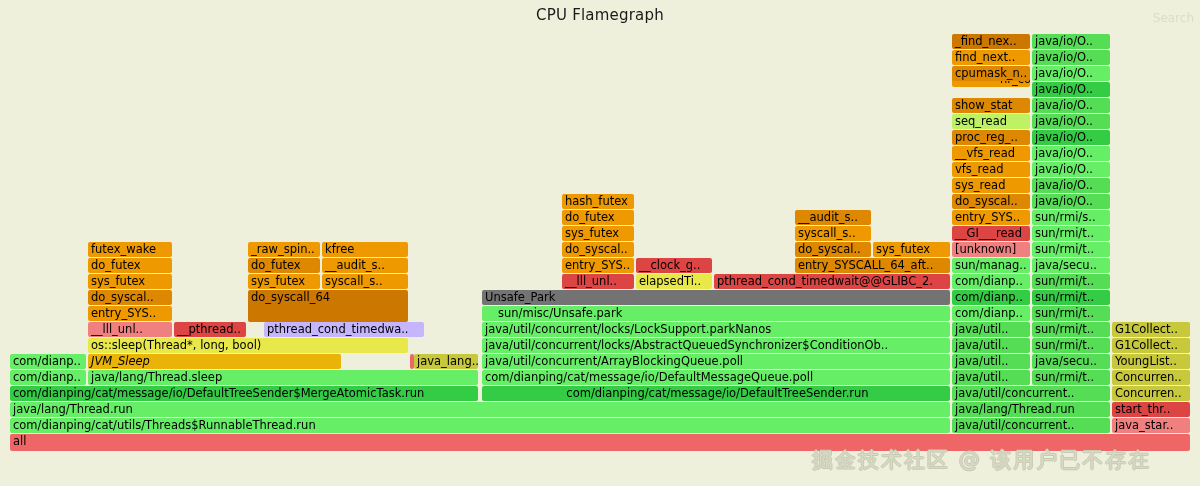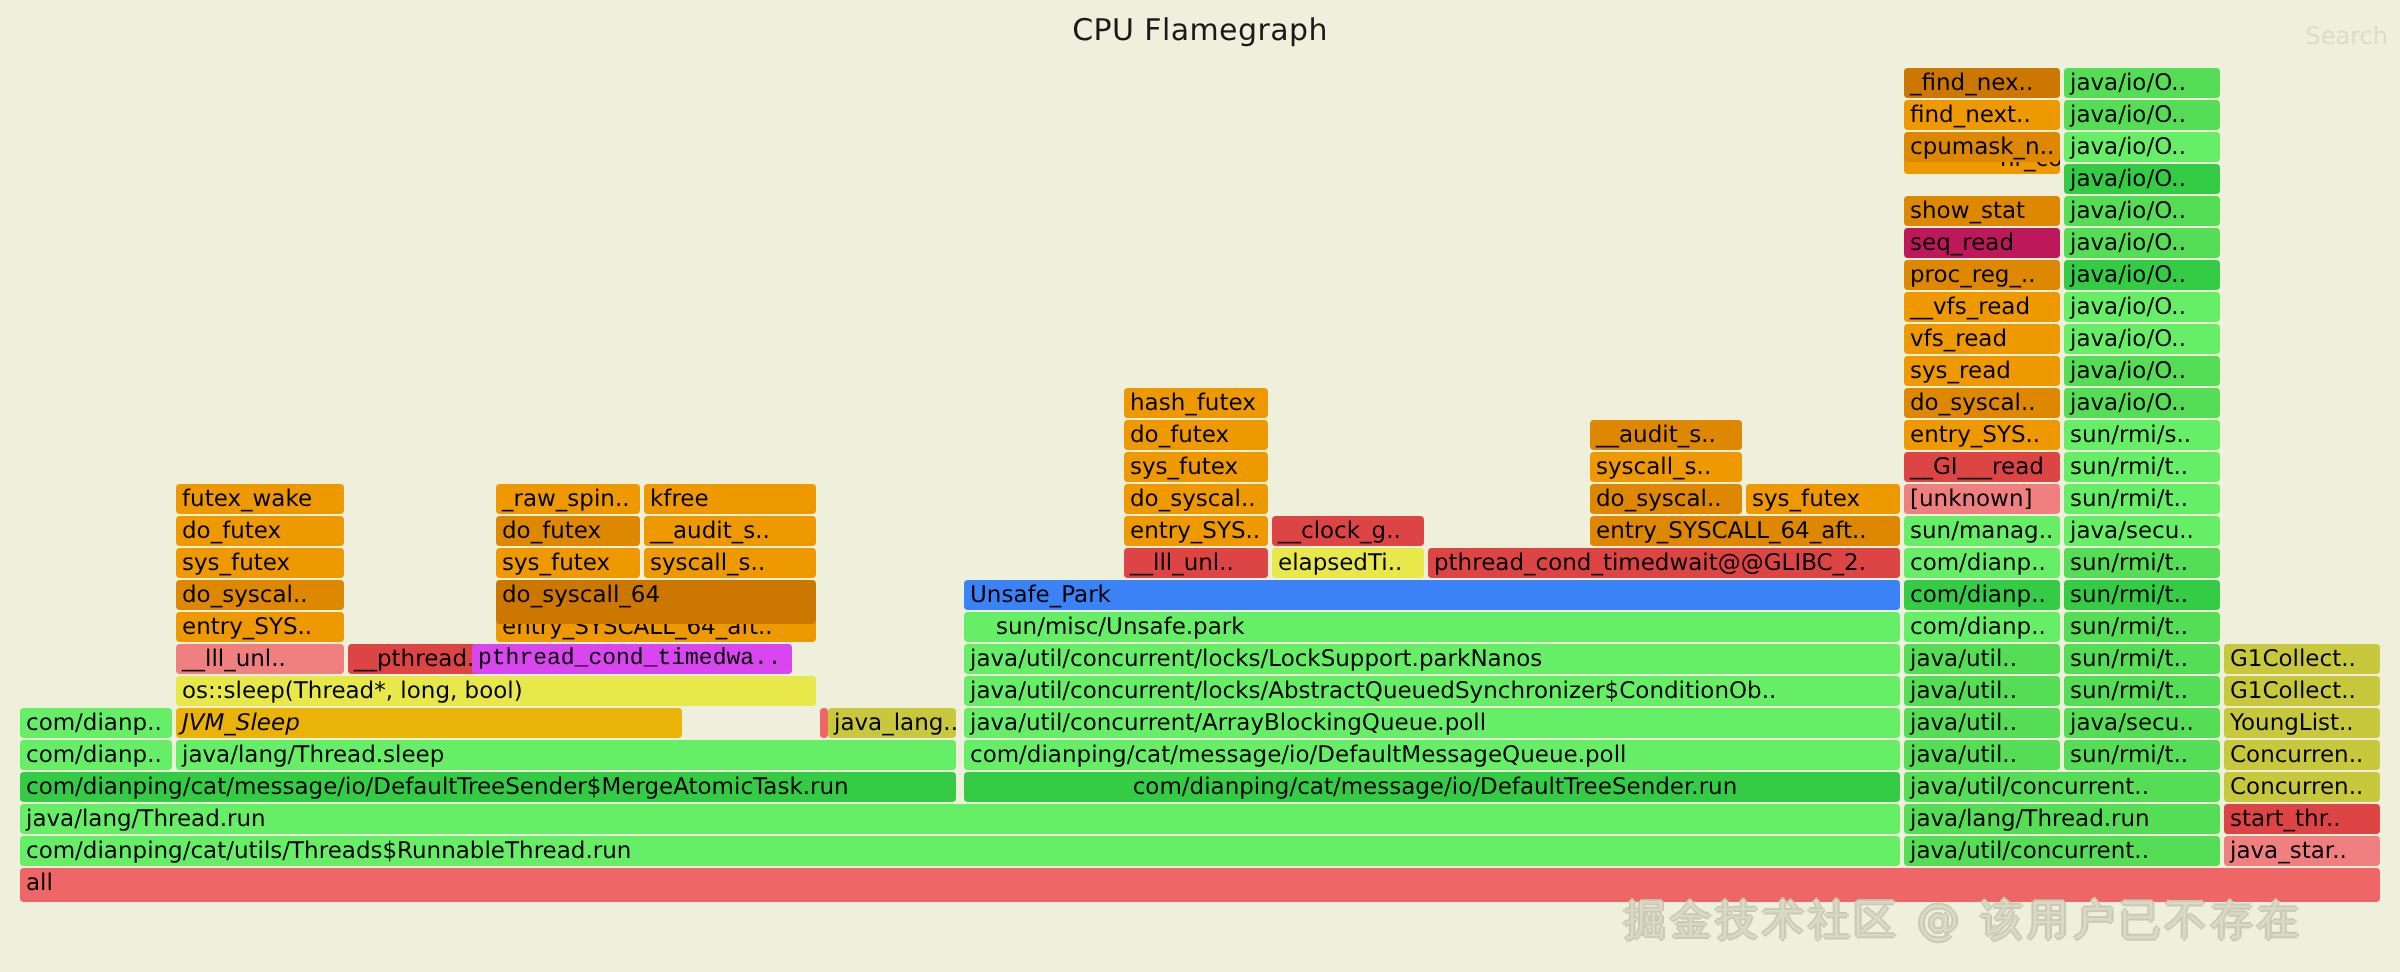--- a/index.html
+++ b/index.html
@@ -99,33 +99,33 @@
       <div class="frame" style="left: 952px; width: 78px; top: 354px; background: rgb(85, 221, 85); height: 15px; line-height: 15px;">java/util..</div>
       <div class="frame" style="left: 1032px; width: 78px; top: 354px; background: rgb(85, 221, 85); height: 15px; line-height: 15px;">java/secu..</div>
       <div class="frame" style="left: 1112px; width: 78px; top: 354px; background: rgb(200, 200, 60); height: 15px; line-height: 15px;">YoungList..</div>
       <div class="frame" style="left: 88px; width: 320px; top: 338px; background: rgb(232, 232, 74); height: 15px; line-height: 15px;">os::sleep(Thread*, long, bool)</div>
       <div class="frame" style="left: 482px; width: 468px; top: 338px; background: rgb(102, 238, 102); height: 15px; line-height: 15px;">java/util/concurrent/locks/AbstractQueuedSynchronizer$ConditionOb..</div>
       <div class="frame" style="left: 952px; width: 78px; top: 338px; background: rgb(85, 221, 85); height: 15px; line-height: 15px;">java/util..</div>
       <div class="frame" style="left: 1032px; width: 78px; top: 338px; background: rgb(85, 221, 85); height: 15px; line-height: 15px;">sun/rmi/t..</div>
       <div class="frame" style="left: 1112px; width: 78px; top: 338px; background: rgb(200, 200, 60); height: 15px; line-height: 15px;">G1Collect..</div>
       <div class="frame" style="left: 88px; width: 84px; top: 322px; background: rgb(240, 128, 128); height: 15px; line-height: 15px;">__lll_unl..</div>
       <div class="frame" style="left: 174px; width: 72px; top: 322px; background: rgb(221, 68, 68); height: 15px; line-height: 15px;">__pthread..</div>
-      <div class="frame" style="left: 236px; width: 160px; top: 322px; background: #d946ef; height: 15px; line-height: 15px; font-family: Liberation Mono, monospace;">pthread_cond_timedwa..</div>
+      <div class="frame" style="left: 264px; width: 160px; top: 322px; background: #c4b5fd; height: 15px; line-height: 15px;">pthread_cond_timedwa..</div>
       <div class="frame" style="left: 482px; width: 468px; top: 322px; background: rgb(102, 238, 102); height: 15px; line-height: 15px;">java/util/concurrent/locks/LockSupport.parkNanos</div>
       <div class="frame" style="left: 952px; width: 78px; top: 322px; background: rgb(85, 221, 85); height: 15px; line-height: 15px;">java/util..</div>
       <div class="frame" style="left: 1032px; width: 78px; top: 322px; background: rgb(85, 221, 85); height: 15px; line-height: 15px;">sun/rmi/t..</div>
       <div class="frame" style="left: 1112px; width: 78px; top: 322px; background: rgb(200, 200, 60); height: 15px; line-height: 15px;">G1Collect..</div>
       <div class="frame" style="left: 88px; width: 84px; top: 306px; background: rgb(238, 153, 0); height: 15px; line-height: 15px;">entry_SYS..</div>
       <div class="frame" style="left: 248px; width: 160px; top: 306px; background: rgb(238, 153, 0); height: 15px; line-height: 15px;">entry_SYSCALL_64_aft..</div>
       <div class="frame" style="left: 482px; width: 468px; top: 306px; background: rgb(102, 238, 102); height: 15px; line-height: 15px; padding-left: 16px;">sun/misc/Unsafe.park</div>
       <div class="frame" style="left: 952px; width: 78px; top: 306px; background: rgb(102, 238, 102); height: 15px; line-height: 15px;">com/dianp..</div>
       <div class="frame" style="left: 1032px; width: 78px; top: 306px; background: rgb(85, 221, 85); height: 15px; line-height: 15px;">sun/rmi/t..</div>
       <div class="frame" style="left: 88px; width: 84px; top: 290px; background: rgb(221, 136, 0); height: 15px; line-height: 15px;">do_syscal..</div>
-      <div class="frame" style="left: 248px; width: 160px; top: 290px; background: rgb(204, 119, 0); height: 22px; line-height: 15px;">do_syscall_64</div>
-      <div class="frame" style="left: 482px; width: 468px; top: 290px; background: #3b82f6; height: 15px; line-height: 15px;">Unsafe_Park</div>
+      <div class="frame" style="left: 248px; width: 160px; top: 290px; background: rgb(204, 119, 0); height: 32px; line-height: 15px;">do_syscall_64</div>
+      <div class="frame" style="left: 482px; width: 468px; top: 290px; background: #737373; height: 15px; line-height: 15px;">Unsafe_Park</div>
       <div class="frame" style="left: 952px; width: 78px; top: 290px; background: rgb(51, 204, 68); height: 15px; line-height: 15px;">com/dianp..</div>
       <div class="frame" style="left: 1032px; width: 78px; top: 290px; background: rgb(51, 204, 68); height: 15px; line-height: 15px;">sun/rmi/t..</div>
       <div class="frame" style="left: 88px; width: 84px; top: 274px; background: rgb(238, 153, 0); height: 15px; line-height: 15px;">sys_futex</div>
       <div class="frame" style="left: 248px; width: 72px; top: 274px; background: rgb(238, 153, 0); height: 15px; line-height: 15px;">sys_futex</div>
       <div class="frame" style="left: 322px; width: 86px; top: 274px; background: rgb(238, 153, 0); height: 15px; line-height: 15px;">syscall_s..</div>
       <div class="frame" style="left: 562px; width: 72px; top: 274px; background: rgb(221, 68, 68); height: 15px; line-height: 15px;">__lll_unl..</div>
       <div class="frame" style="left: 636px; width: 76px; top: 274px; background: rgb(232, 232, 74); height: 15px; line-height: 15px;">elapsedTi..</div>
       <div class="frame" style="left: 714px; width: 236px; top: 274px; background: rgb(221, 68, 68); height: 15px; line-height: 15px;">pthread_cond_timedwait@@GLIBC_2.</div>
       <div class="frame" style="left: 952px; width: 78px; top: 274px; background: rgb(102, 238, 102); height: 15px; line-height: 15px;">com/dianp..</div>
       <div class="frame" style="left: 1032px; width: 78px; top: 274px; background: rgb(85, 221, 85); height: 15px; line-height: 15px;">sun/rmi/t..</div>
@@ -157,21 +157,21 @@
       <div class="frame" style="left: 952px; width: 78px; top: 194px; background: rgb(221, 136, 0); height: 15px; line-height: 15px;">do_syscal..</div>
       <div class="frame" style="left: 1032px; width: 78px; top: 194px; background: rgb(85, 221, 85); height: 15px; line-height: 15px;">java/io/O..</div>
       <div class="frame" style="left: 952px; width: 78px; top: 178px; background: rgb(238, 153, 0); height: 15px; line-height: 15px;">sys_read</div>
       <div class="frame" style="left: 1032px; width: 78px; top: 178px; background: rgb(85, 221, 85); height: 15px; line-height: 15px;">java/io/O..</div>
       <div class="frame" style="left: 952px; width: 78px; top: 162px; background: rgb(238, 153, 0); height: 15px; line-height: 15px;">vfs_read</div>
       <div class="frame" style="left: 1032px; width: 78px; top: 162px; background: rgb(102, 238, 102); height: 15px; line-height: 15px;">java/io/O..</div>
       <div class="frame" style="left: 952px; width: 78px; top: 146px; background: rgb(238, 153, 0); height: 15px; line-height: 15px;">__vfs_read</div>
       <div class="frame" style="left: 1032px; width: 78px; top: 146px; background: rgb(102, 238, 102); height: 15px; line-height: 15px;">java/io/O..</div>
       <div class="frame" style="left: 952px; width: 78px; top: 130px; background: rgb(221, 136, 0); height: 15px; line-height: 15px;">proc_reg_..</div>
       <div class="frame" style="left: 1032px; width: 78px; top: 130px; background: rgb(51, 204, 68); height: 15px; line-height: 15px;">java/io/O..</div>
-      <div class="frame" style="left: 952px; width: 78px; top: 114px; background: #be185d; height: 15px; line-height: 15px;">seq_read</div>
+      <div class="frame" style="left: 952px; width: 78px; top: 114px; background: #bef264; height: 15px; line-height: 15px;">seq_read</div>
       <div class="frame" style="left: 1032px; width: 78px; top: 114px; background: rgb(85, 221, 85); height: 15px; line-height: 15px;">java/io/O..</div>
       <div class="frame" style="left: 952px; width: 78px; top: 98px; background: rgb(221, 136, 0); height: 15px; line-height: 15px;">show_stat</div>
       <div class="frame" style="left: 1032px; width: 78px; top: 98px; background: rgb(85, 221, 85); height: 15px; line-height: 15px;">java/io/O..</div>
       <div class="frame" style="left: 952px; width: 78px; top: 72px; background: rgb(238, 153, 0); height: 15px; line-height: 15px; padding-left: 48px;">nr_contex..</div>
       <div class="frame" style="left: 1032px; width: 78px; top: 82px; background: rgb(51, 204, 68); height: 15px; line-height: 15px;">java/io/O..</div>
       <div class="frame" style="left: 952px; width: 78px; top: 66px; background: rgb(221, 136, 0); height: 15px; line-height: 15px;">cpumask_n..</div>
       <div class="frame" style="left: 1032px; width: 78px; top: 66px; background: rgb(102, 238, 102); height: 15px; line-height: 15px;">java/io/O..</div>
       <div class="frame" style="left: 952px; width: 78px; top: 50px; background: rgb(238, 153, 0); height: 15px; line-height: 15px;">find_next..</div>
       <div class="frame" style="left: 1032px; width: 78px; top: 50px; background: rgb(85, 221, 85); height: 15px; line-height: 15px;">java/io/O..</div>
       <div class="frame" style="left: 952px; width: 78px; top: 34px; background: rgb(204, 119, 0); height: 15px; line-height: 15px;">_find_nex..</div>

